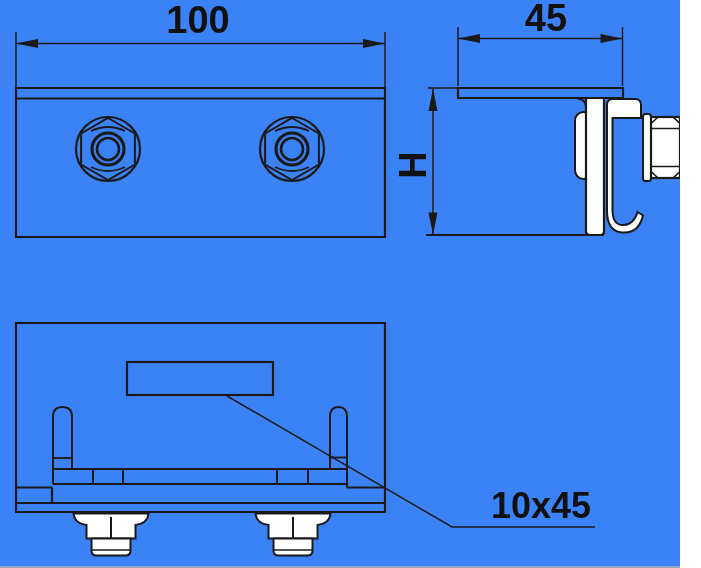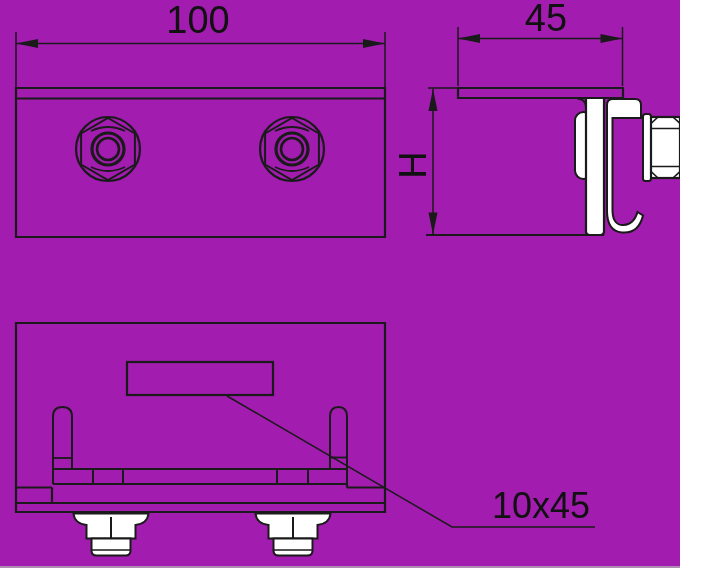--- a/index.html
+++ b/index.html
@@ -1,16 +1,16 @@
 <!DOCTYPE html>
 <html><head>
 <meta charset="utf-8">
 <style>
   html,body{margin:0;padding:0;background:#fff;}
-  .stage{position:relative;width:680px;height:568px;background:#a21caf;overflow:hidden;}
+  .stage{position:relative;width:680px;height:568px;background:#3b82f6;overflow:hidden;font-weight:bold;}
   svg{display:block;}
   .dim-text{font-family:"Liberation Sans",sans-serif;font-size:38px;fill:#111;}
   .dim-text-small{font-family:"Liberation Sans",sans-serif;font-size:36px;fill:#111;}
   .ln{stroke:#1a1a1a;fill:none;}
   .w22{stroke-width:2.2;}
   .w20{stroke-width:2;}
   .w18{stroke-width:1.8;}
   .w16{stroke-width:1.6;}
   .thin{stroke-width:1.5;}
   .whitefill{fill:#ffffff;}

